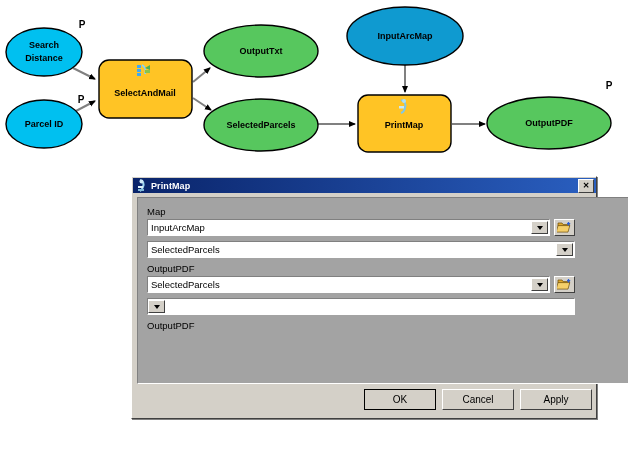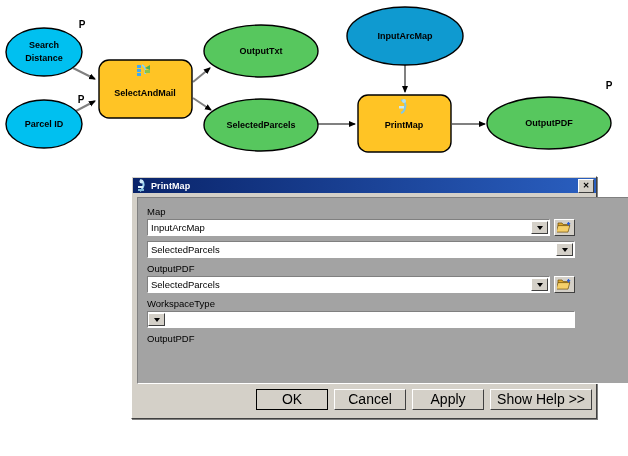--- a/index.html
+++ b/index.html
@@ -198,21 +198,21 @@
     display:flex;align-items:center;justify-content:flex-end;
     gap:6px;
   }
   .dlg-btn{
     height:21px;
     min-width:72px;
     background:#d4d0c8;
     border-top:1px solid #ffffff;border-left:1px solid #ffffff;
     border-right:1px solid #404040;border-bottom:1px solid #404040;
     box-sizing:border-box;
-    font-size:14px;
+    font-size:10px;
     font-family:"Liberation Sans", sans-serif;
     color:#000000;
     display:flex;align-items:center;justify-content:center;
     cursor:default;
     padding:0 6px;
     white-space:nowrap;
   }
   .dlg-btn.default{
     outline:1px solid #000000;
     outline-offset:-1px;
@@ -376,21 +376,20 @@
             <svg width="15" height="13" viewBox="0 0 15 13">
               <path d="M1,2 h4 l1.2,1.6 h6.3 v1.6 h-11.5 z" fill="#e0a82e" stroke="#6b4a06" stroke-width="0.7"></path>
               <path d="M1,4.6 h11.8 l-1.8,6.5 h-11.8 z" fill="#f5cf6a" stroke="#6b4a06" stroke-width="0.7"></path>
               <path d="M11.5,1 v3.4 M10,2.6 h3.2" stroke="#2b5fd9" stroke-width="1.3"></path>
             </svg>
           </div>
         </div>
       </div>
 
       <div class="field-group">
-        <div class="field-label">WorkspaceType</div>
         <div class="field-row">
           <div class="combo">
             <div class="combo-arrow">
                 <i></i>
               </div>
           </div>
         </div>
       </div>
 
       <div class="field-group">
@@ -417,18 +416,15 @@
   <div id="button-bar">
     <div class="dlg-btn default">
       <span>OK</span>
     </div>
     <div class="dlg-btn">
       <span>Cancel</span>
     </div>
     <div class="dlg-btn">
       <span>Apply</span>
     </div>
-    <div class="dlg-btn">
-      <span>Show Help &gt;&gt;</span>
-    </div>
   </div>
 
 </div>
 
 </body></html>

